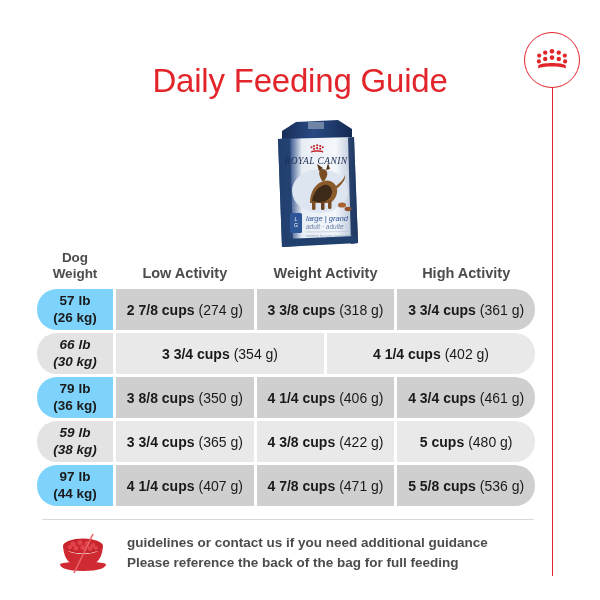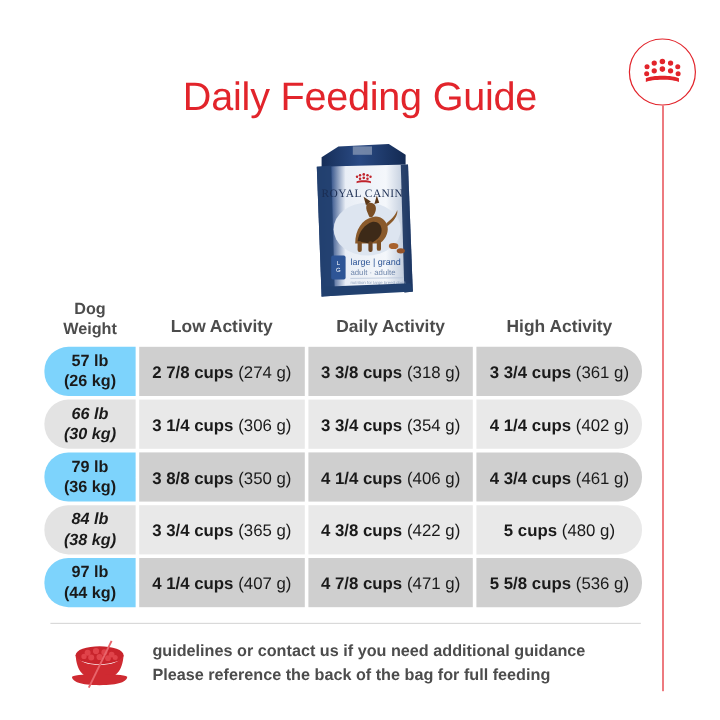--- a/index.html
+++ b/index.html
@@ -53,23 +53,24 @@
     color: #e2242b;
     font-size: 33px;
     font-weight: 400;
     letter-spacing: -0.2px;
   }
 
   
   .bag-wrap {
     position: absolute;
     top: 117px;
-    left: 252px;
+    left: 266px;
     width: 100px;
     height: 133px;
+    font-style: italic;
   }
 
   
   .table {
     position: absolute;
     top: 248px;
     left: 37px;
     width: 498px;
   }
   .row {
@@ -256,21 +257,21 @@
 <div class="table">
 
   <div class="row head-row">
     <div class="cell c-weight">
       <div style="text-align:center;width:100%">
         <div>Dog</div>
         <div>Weight</div>
       </div>
     </div>
     <div class="cell c-data">Low Activity</div>
-    <div class="cell c-data">Daily Activity</div>
+    <div class="cell c-data">Weight Activity</div>
     <div class="cell c-data">High Activity</div>
   </div>
 
   <div class="row body-row dark">
     <div class="cell c-weight">
       <div style="width:100%">
         <div>57 lb</div>
         <div>(26 kg)</div>
       </div>
     </div>
@@ -289,24 +290,20 @@
   </div>
 
   <div class="row body-row light">
     <div class="cell c-weight">
       <div style="width:100%">
         <div>66 lb</div>
         <div>(30 kg)</div>
       </div>
     </div>
     <div class="cell c-data">
-      <span class="amt">3 1/4 cups</span>
-        <span class="gram">(306 g)</span>
-    </div>
-    <div class="cell c-data">
       <span class="amt">3 3/4 cups</span>
         <span class="gram">(354 g)</span>
     </div>
     <div class="cell c-data">
       <span class="amt">4 1/4 cups</span>
         <span class="gram">(402 g)</span>
     </div>
   </div>
 
   <div class="row body-row dark">
@@ -326,21 +323,21 @@
     </div>
     <div class="cell c-data">
       <span class="amt">4 3/4 cups</span>
         <span class="gram">(461 g)</span>
     </div>
   </div>
 
   <div class="row body-row light">
     <div class="cell c-weight">
       <div style="width:100%">
-        <div>84 lb</div>
+        <div>59 lb</div>
         <div>(38 kg)</div>
       </div>
     </div>
     <div class="cell c-data">
       <span class="amt">3 3/4 cups</span>
         <span class="gram">(365 g)</span>
     </div>
     <div class="cell c-data">
       <span class="amt">4 3/8 cups</span>
         <span class="gram">(422 g)</span>

